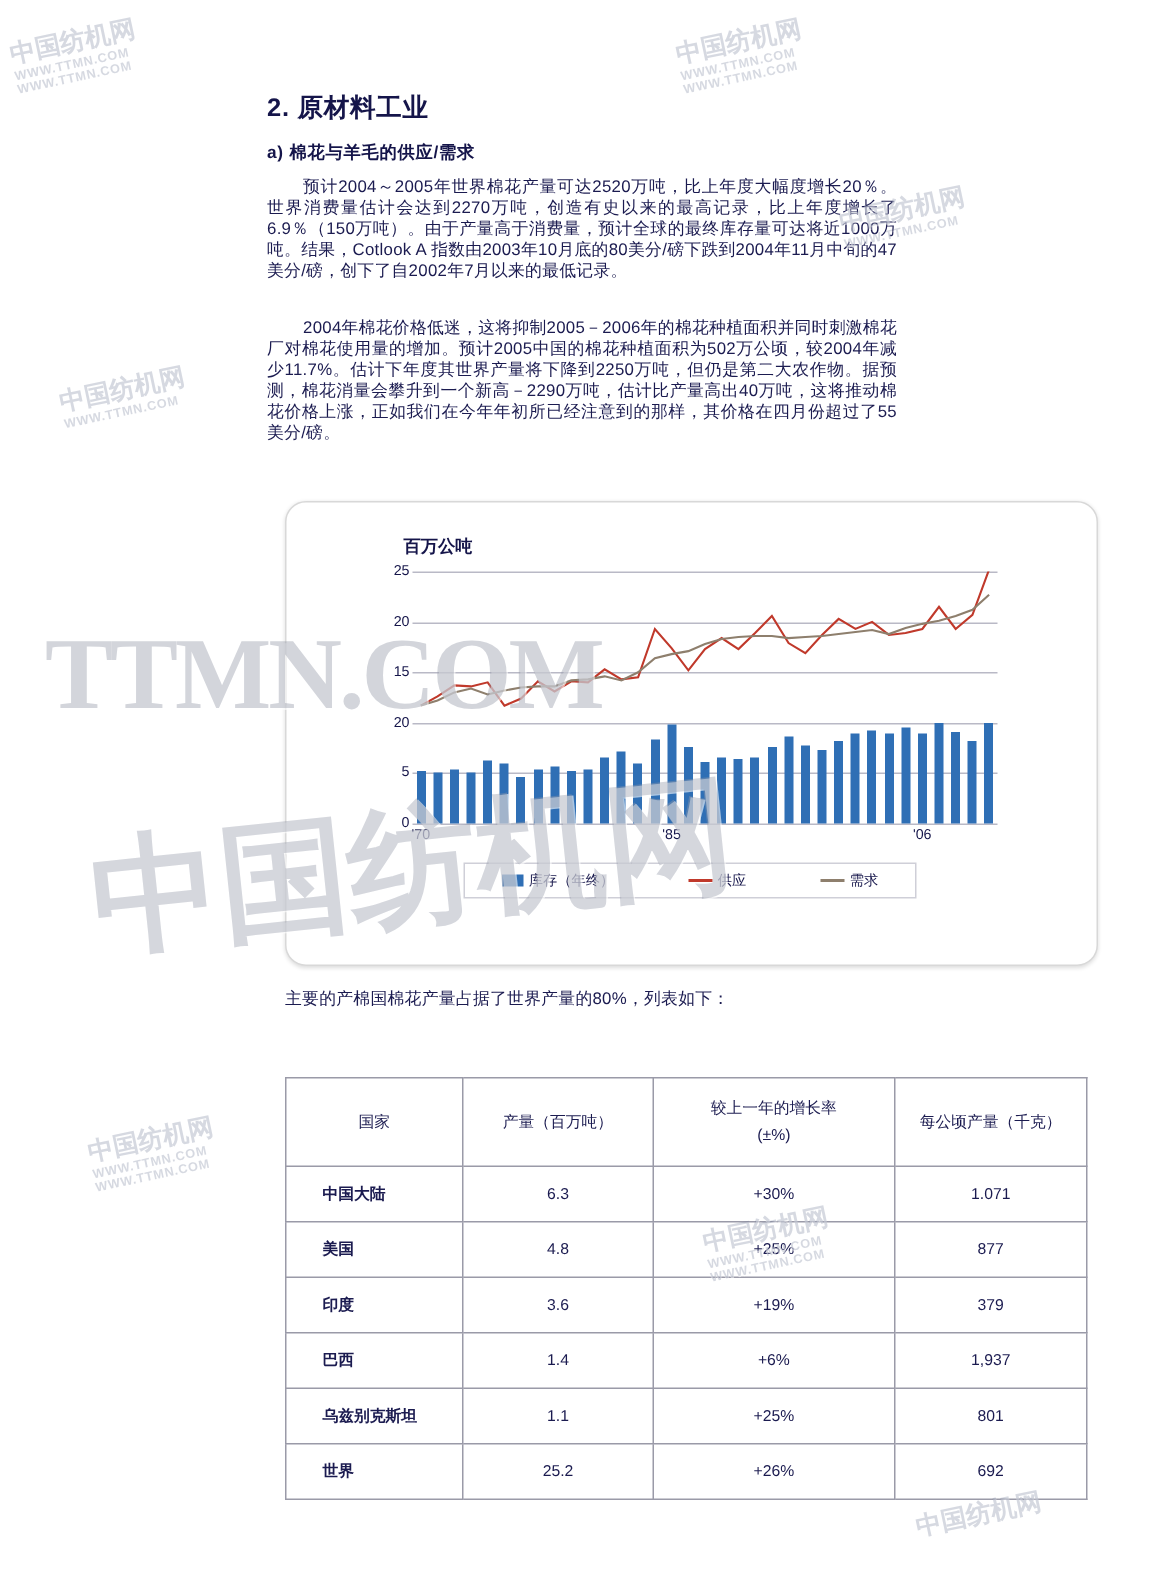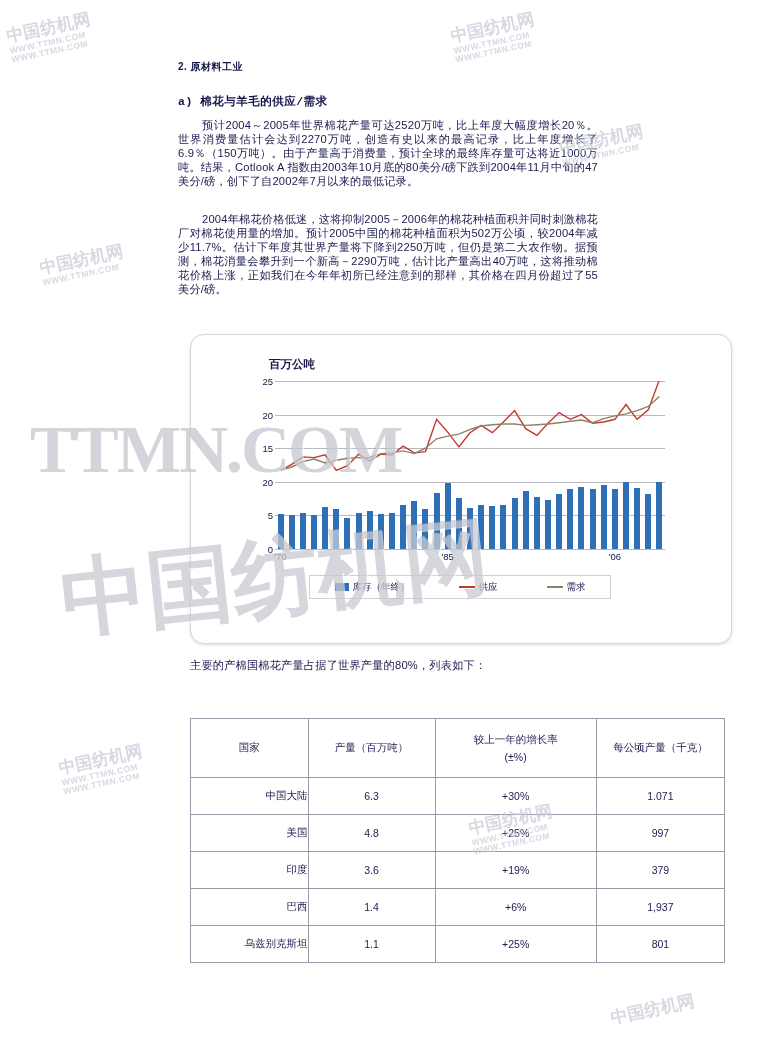--- a/index.html
+++ b/index.html
@@ -24,34 +24,33 @@
     position: absolute;
     left: 0;
     top: 0;
     width: 770px;
     padding: 0;
   }
   .heading-num {
     position: absolute;
     left: 178px;
     top: 60px;
-    font-size: 10px;
+    font-size: 17px;
     font-weight: bold;
     color: #15154a;
     letter-spacing: 0.5px;
   }
   .subheading {
     position: absolute;
     left: 178px;
     top: 94px;
     font-size: 11.5px;
     font-weight: bold;
     color: #15154a;
     letter-spacing: 0.5px;
-    font-family: Liberation Mono, monospace;
   }
   .para {
     position: absolute;
     left: 178px;
     width: 420px;
     font-size: 11.2px;
     line-height: 14px;
     color: #1b1b50;
     text-align: justify;
     text-indent: 24px;
@@ -179,22 +178,23 @@
     padding: 0;
     height: 36px;
     font-weight: normal;
     text-align: center;
     vertical-align: middle;
   }
   table.data th.h {
     height: 58px;
   }
   table.data td.name {
-    text-align: right;
-    padding-left: 12px;
+    text-align: left;
+    padding-left: 24px;
+    font-weight: bold;
   }
   .hdr-two {
     line-height: 18px;
   }
   
   .wm {
     position: absolute;
     pointer-events: none;
     user-select: none;
   }
@@ -348,40 +348,46 @@
           <tr>
             <td class="name">中国大陆</td>
             <td>6.3</td>
             <td>+30%</td>
             <td>1.071</td>
           </tr>
           <tr>
             <td class="name">美国</td>
             <td>4.8</td>
             <td>+25%</td>
-            <td>997</td>
+            <td>877</td>
           </tr>
           <tr>
             <td class="name">印度</td>
             <td>3.6</td>
             <td>+19%</td>
             <td>379</td>
           </tr>
           <tr>
             <td class="name">巴西</td>
             <td>1.4</td>
             <td>+6%</td>
             <td>1,937</td>
           </tr>
           <tr>
             <td class="name">乌兹别克斯坦</td>
             <td>1.1</td>
             <td>+25%</td>
             <td>801</td>
           </tr>
+          <tr>
+            <td class="name">世界</td>
+            <td>25.2</td>
+            <td>+26%</td>
+            <td>692</td>
+          </tr>
         </tbody>
     </table>
 
   </div>
 
   <div class="wm wm-small" style="left:8px; top:18px;">
     <span>中国纺机网</span>
     <span class="sub">WWW.TTMN.COM</span>
     <span class="sub">WWW.TTMN.COM</span>
   </div>

